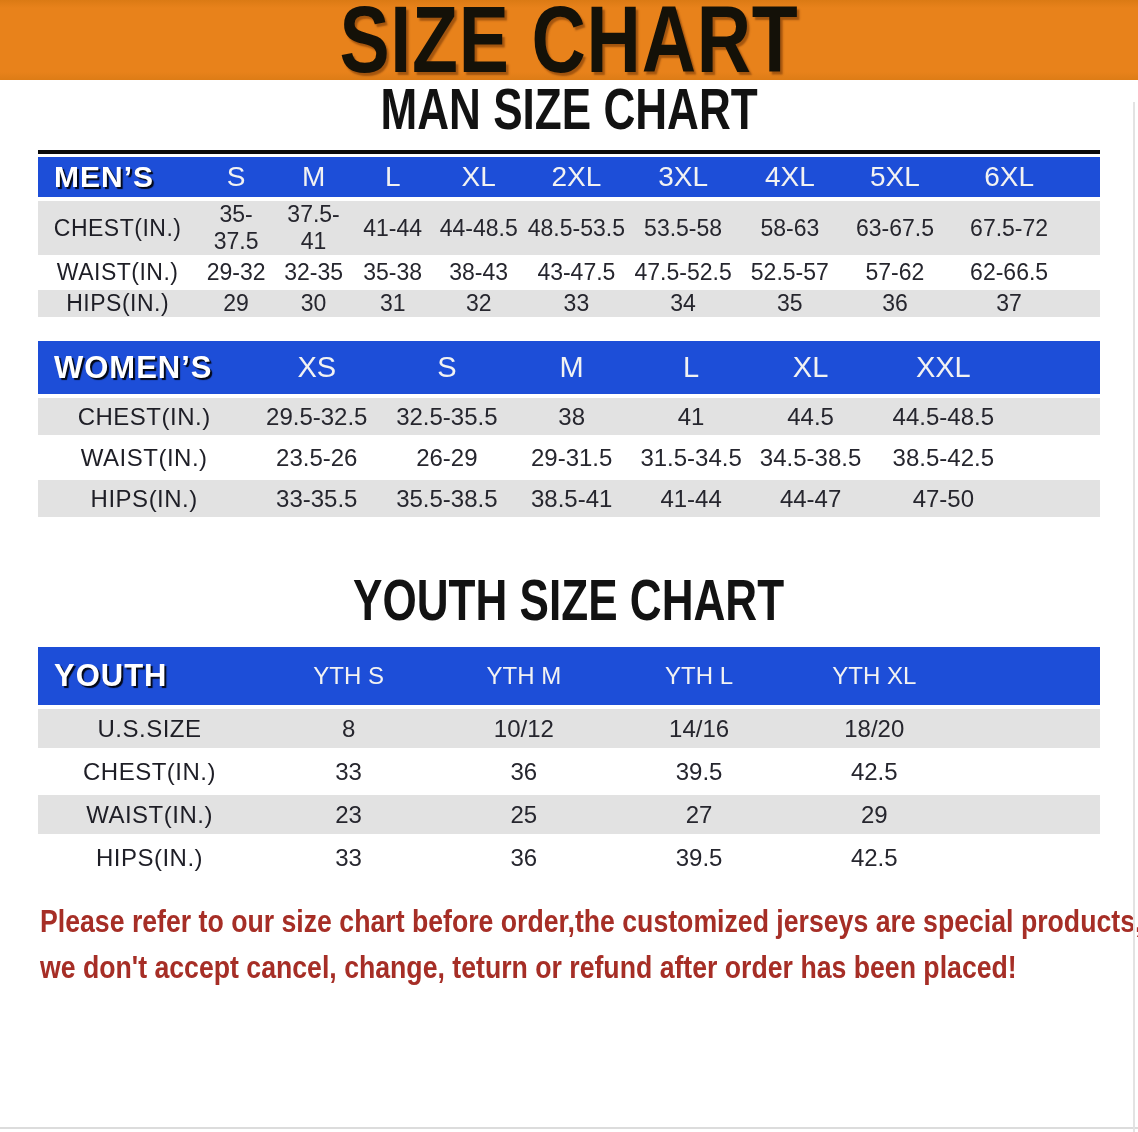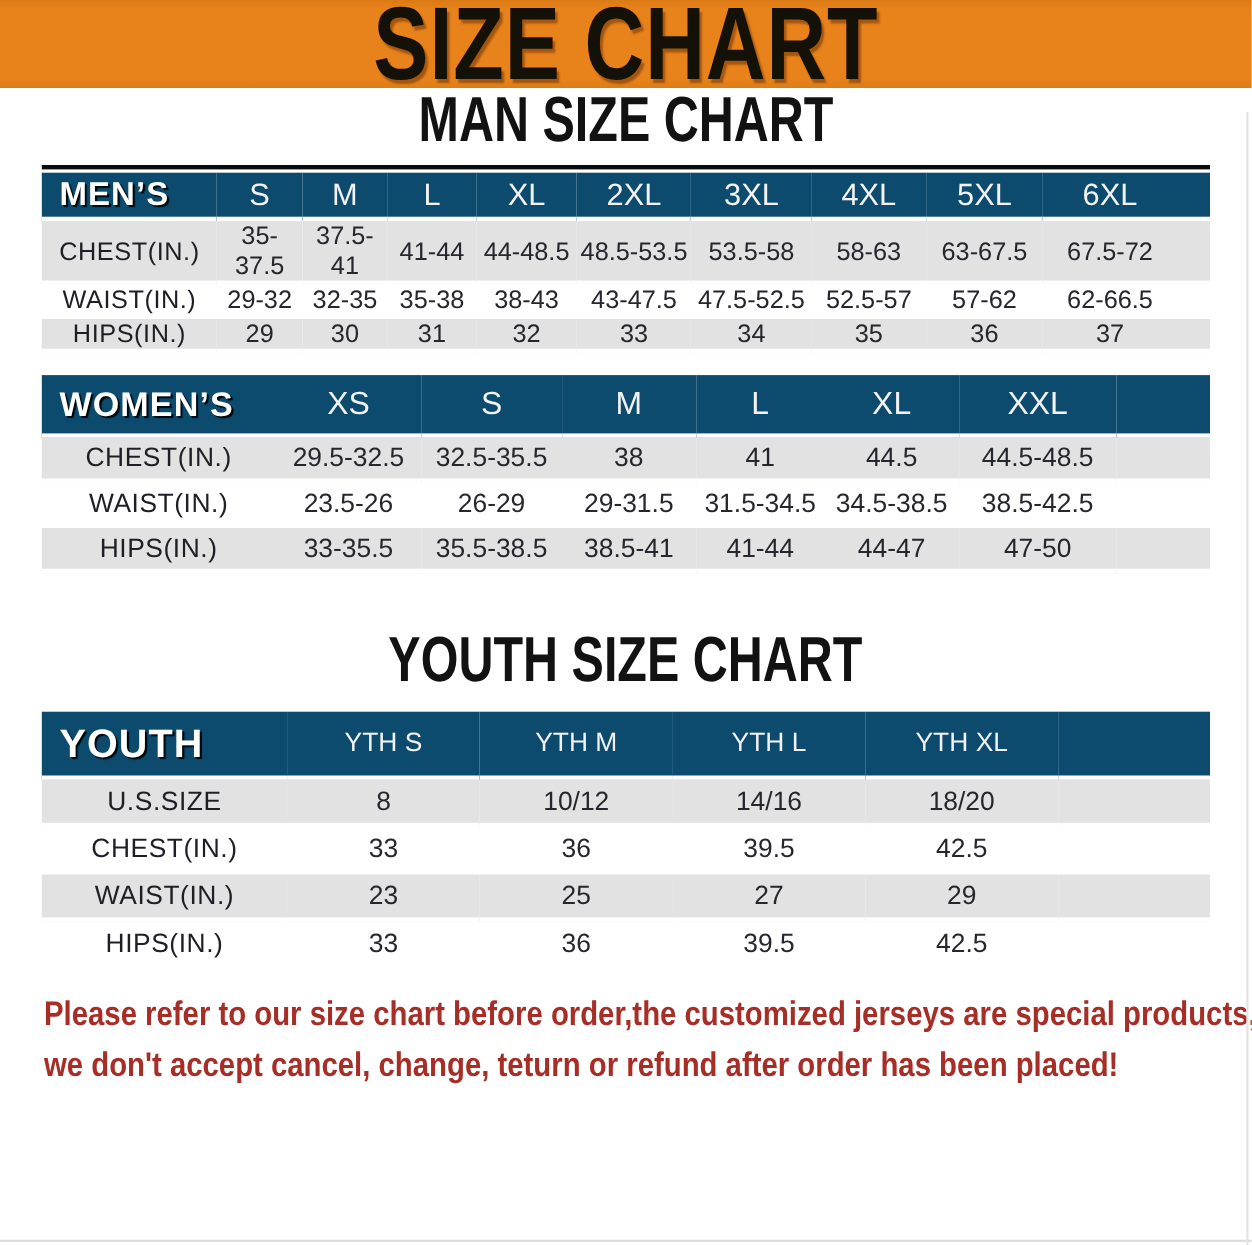--- a/index.html
+++ b/index.html
@@ -43,38 +43,38 @@
   .rule {
     height: 4px; background: #0b0b0b;
     margin: 12px 38px 3px 38px;
   }
   table {
     border-collapse: separate; border-spacing: 0;
     margin: 0 38px; width: 1062px;
     table-layout: fixed;
   }
   thead th {
-    background: #0c4a6e; color: #f2f2f2;
+    background: #1d4ed8; color: #f2f2f2;
     font-weight: normal; font-size: 28px;
     text-align: center; vertical-align: middle;
     border-bottom: 4px solid #ffffff;
     padding: 0;
   }
   thead th.corner {
     text-align: left; padding-left: 16px;
     font-weight: bold; letter-spacing: 1px;
     color: #ffffff;
     text-shadow: 2px 2px 1px rgba(0,0,0,0.9);
   }
   .t-men   thead th { height: 44px; }
   .t-women thead th { height: 57px; font-size: 29px; }
   .t-youth thead th { height: 62px; font-size: 24px; }
   .t-men   thead th.corner { font-size: 30px; }
   .t-women thead th.corner { font-size: 31px; }
-  .t-youth thead th.corner { font-size: 36px; }
+  .t-youth thead th.corner { font-size: 31px; }
 
   tbody td {
     text-align: center; vertical-align: middle;
     font-size: 23px; color: #26262e;
     border-bottom: 4px solid #ffffff;
     padding: 0; background: #ffffff;
   }
   tbody td.rl { letter-spacing: 0.5px; color: #1e1e26; text-align: center; }
   .t-men   tbody td { height: 30px; }
   .t-women tbody td { height: 41px; font-size: 24px; }

